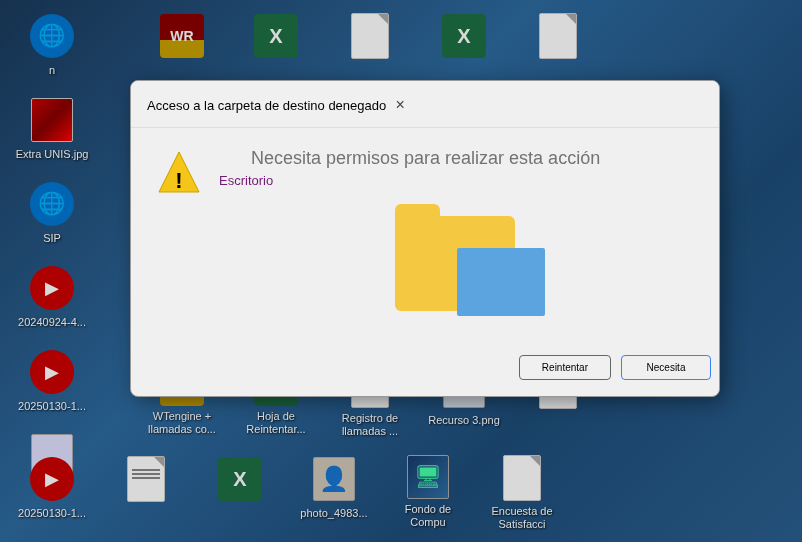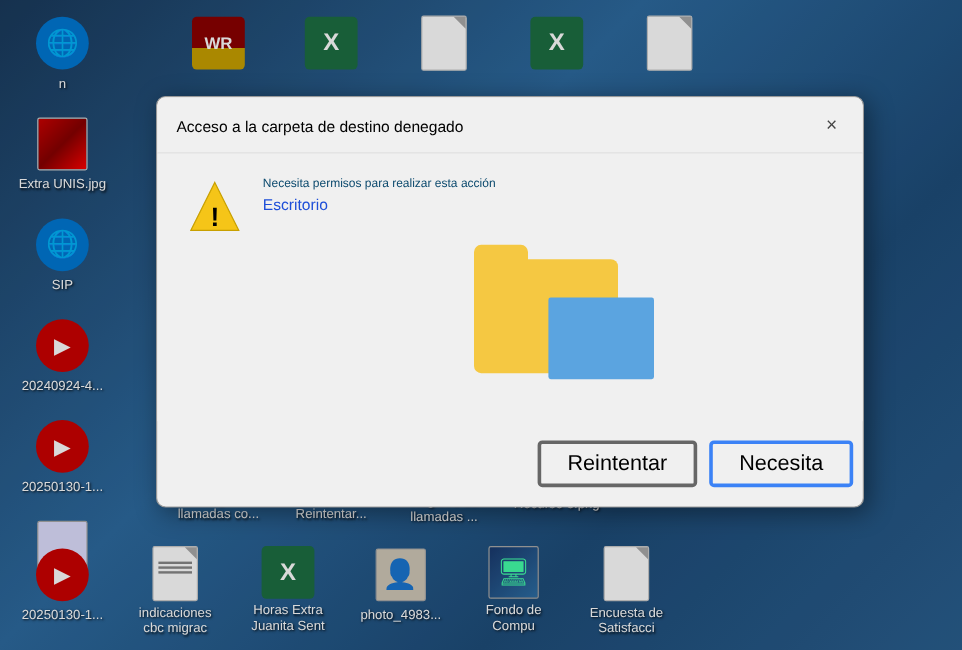--- a/index.html
+++ b/index.html
@@ -73,21 +73,20 @@
       width: 590px;
       box-shadow: 4px 4px 20px rgba(0,0,0,0.4);
       overflow: hidden;
     }
 
     .dialog-titlebar {
       background: #f0f0f0;
       padding: 10px 12px 8px 16px;
       display: flex;
       align-items: center;
-      justify-content: space-between;
       border-bottom: 1px solid #ddd;
     }
 
     .dialog-title {
       font-size: 13px;
       font-weight: 400;
       color: #000;
     }
 
     .dialog-close {
@@ -125,28 +124,29 @@
       justify-content: center;
     }
 
     .dialog-text-block {
       display: flex;
       flex-direction: column;
       gap: 4px;
     }
 
     .dialog-main-text {
-      font-size: 10px;
-      color: #0c4a6e;
+      font-size: 18px;
+      color: #737373;
       font-weight: 400;
+      margin-left: 32px;
     }
 
     .dialog-sub-text {
       font-size: 13px;
-      color: #1d4ed8;
+      color: #701a75;
       font-weight: 400;
     }
 
     
     .folder-illustration {
       display: flex;
       align-items: flex-end;
       justify-content: center;
       margin: 10px 0 24px 60px;
     }
@@ -188,28 +188,27 @@
     
     .dialog-footer {
       display: flex;
       justify-content: flex-end;
       gap: 10px;
       padding: 4px 8px 16px 8px;
     }
 
     .btn {
       padding: 6px 22px;
-      font-size: 18px;
-      border: 3px solid #3b82f6;
+      font-size: 10px;
+      border: 1px solid #3b82f6;
       background: #f0f0f0;
       border-radius: 4px;
       cursor: pointer;
       min-width: 90px;
       color: #000;
-      margin-top: 12px;
     }
 
     .btn-primary {
       background: #f0f0f0;
       border-color: #666;
     }
 
     
     .left-icons {
       position: absolute;
@@ -463,27 +462,25 @@
       <div class="icon-img">
         <div style="background:white;border:1px solid #ccc;border-radius:2px;width:38px;height:46px;position:relative;">
           <div style="position:absolute;top:0;right:0;width:0;height:0;border-style:solid;border-width:0 10px 10px 0;border-color:transparent #aaa transparent transparent;"></div>
           <div style="padding:12px 4px 4px 4px;">
             <div style="height:2px;background:#888;margin-bottom:2px;"></div>
             <div style="height:2px;background:#888;margin-bottom:2px;"></div>
             <div style="height:2px;background:#888;"></div>
           </div>
         </div>
       </div>
-      <span class="icon-label cut-text">indicaciones cbc migrac</span>
     </div>
     <div class="desktop-icon">
       <div class="icon-img">
         <div class="icon-excel">X</div>
       </div>
-      <span class="icon-label cut-text">Horas Extra Juanita Sent</span>
     </div>
     <div class="desktop-icon">
       <div class="icon-img">
         <div style="background:#d0c8b8;border:1px solid #aaa;border-radius:2px;width:42px;height:44px;display:flex;align-items:center;justify-content:center;font-size:24px;">👤</div>
       </div>
       <span class="icon-label cut-text">photo_4983...</span>
     </div>
     <div class="desktop-icon">
       <div class="icon-img">
         <div style="background:linear-gradient(135deg,#1a3a6e,#2d6fa5);border:1px solid #aaa;border-radius:2px;width:42px;height:44px;display:flex;align-items:center;justify-content:center;">

